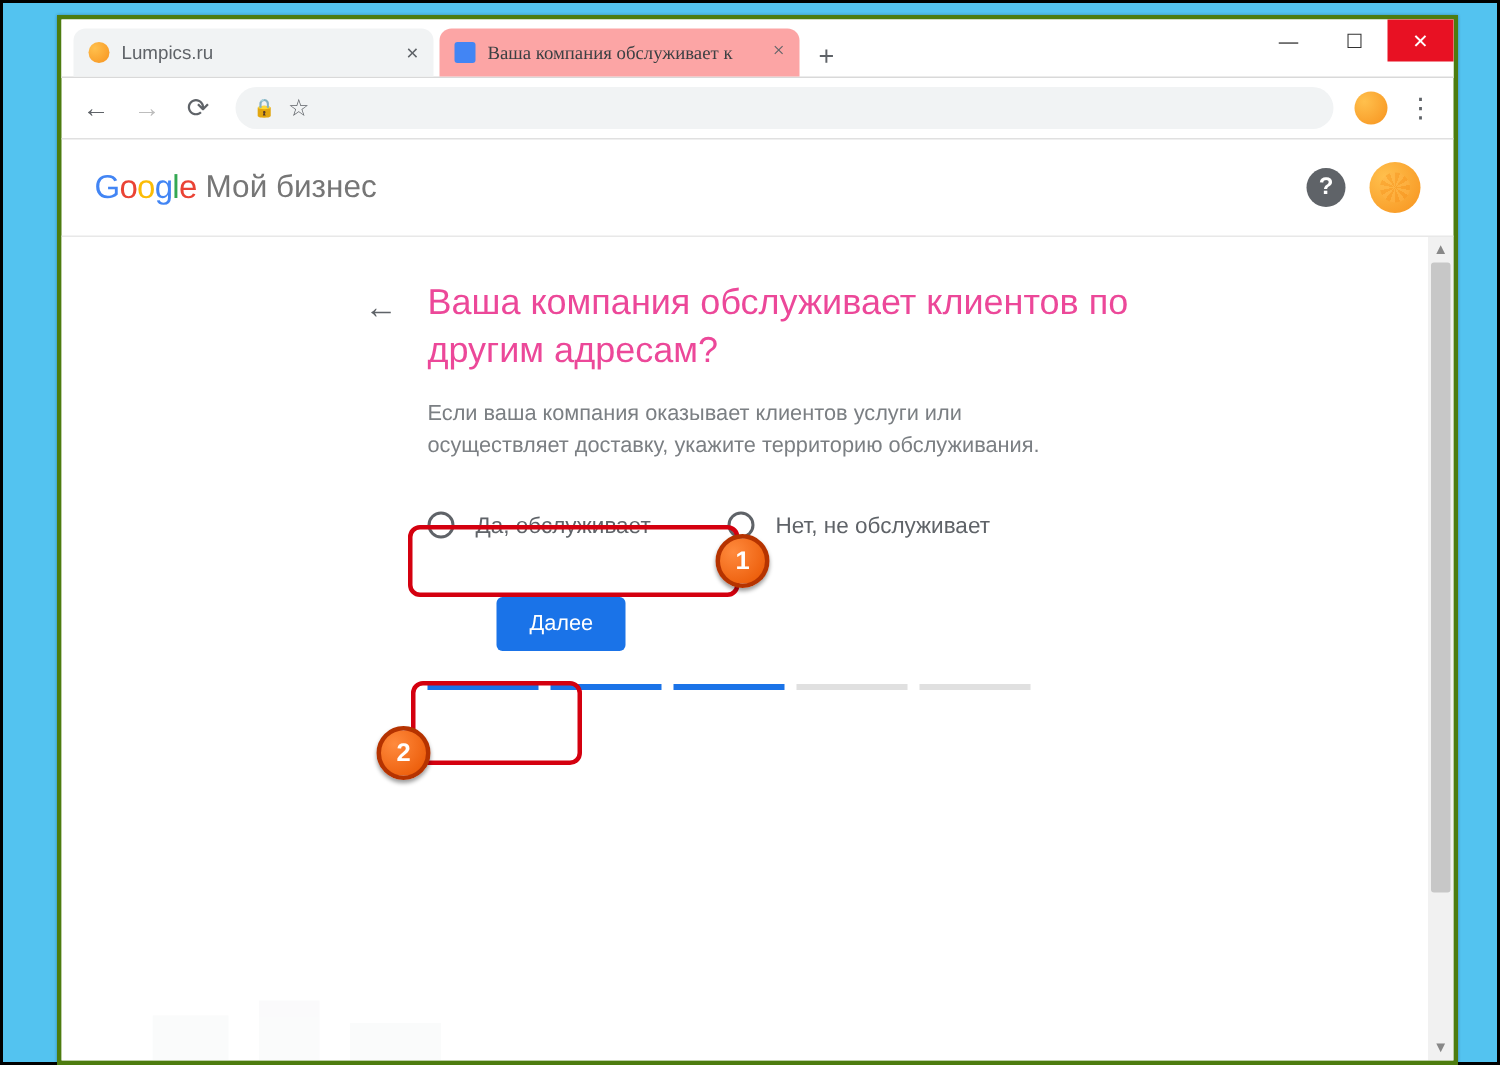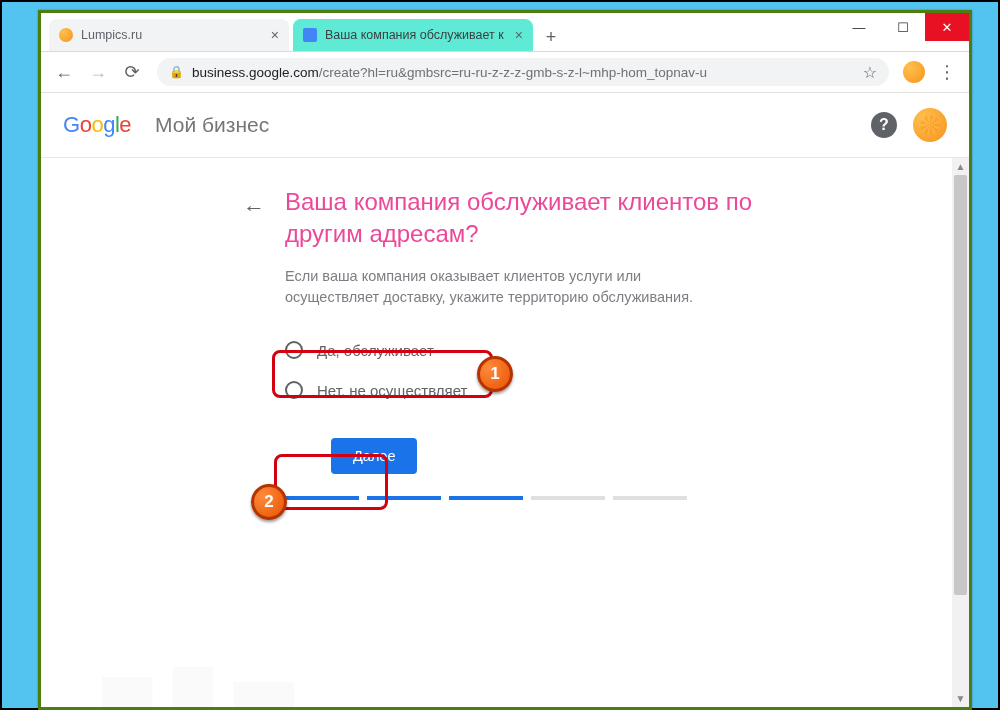--- a/index.html
+++ b/index.html
@@ -75,22 +75,23 @@
     display: flex;
     align-items: center;
     padding: 0 10px;
     font-size: 12.5px;
     color: #5f6368;
     margin-right: 4px;
     position: relative;
     cursor: pointer;
   }
   .tab.active {
-    background: #5eead4;
+    background: #fca5a5;
     color: #3c4043;
+    font-family: Liberation Serif, serif;
   }
   .tab .favicon {
     width: 14px;
     height: 14px;
     border-radius: 50%;
     margin-right: 8px;
     flex-shrink: 0;
   }
   .tab .orange { background: radial-gradient(circle at 30% 30%, #ffc04d, #f7931e); }
   .tab .blue { background: #4285f4; border-radius: 2px; }
@@ -190,21 +191,21 @@
   }
   .google-logo .g1 { color:#4285F4;}
   .google-logo .g2 { color:#EA4335;}
   .google-logo .g3 { color:#FBBC05;}
   .google-logo .g4 { color:#4285F4;}
   .google-logo .g5 { color:#34A853;}
   .google-logo .g6 { color:#EA4335;}
   .my-business {
     font-size: 21px;
     color: #767676;
-    margin-left: 24px;
+    margin-left: 6px;
     font-weight: 400;
   }
   .header-right {
     margin-left: auto;
     display: flex;
     align-items: center;
     gap: 16px;
   }
   .help-btn {
     width: 26px;
@@ -300,21 +301,21 @@
   }
   .description {
     font-size: 14.5px;
     line-height: 21px;
     color: #7b7f83;
     margin: 0 0 22px 0;
     max-width: 420px;
   }
   .radio-group {
     display: flex;
-    flex-direction: column;
+    flex-direction: row;
   }
   .radio-option {
     display: flex;
     align-items: center;
     height: 40px;
     cursor: pointer;
     position: relative;
   }
   .radio-circle {
     width: 18px;
@@ -416,23 +417,20 @@
         <div class="win-btn close">✕</div>
       </div>
     </div>
 
     <div class="toolbar">
       <div class="nav-btn">←</div>
       <div class="nav-btn disabled">→</div>
       <div class="nav-btn">⟳</div>
       <div class="omnibox">
         <span class="lock">🔒</span>
-        <span class="url">
-          <span class="root">business.google.com</span><span class="rest">/create?hl=ru&amp;gmbsrc=ru-ru-z-z-z-gmb-s-z-l~mhp-hom_topnav-u</span>
-        </span>
         <span class="star">☆</span>
       </div>
       <div class="ext-icon"></div>
       <div class="menu-btn">⋮</div>
     </div>
 
     <div class="page-header">
       <span class="google-logo">
         <span class="g1">G</span><span class="g2">o</span><span class="g3">o</span><span class="g4">g</span><span class="g5">l</span><span class="g6">e</span>
       </span>
@@ -451,21 +449,21 @@
           <h1 class="question">Ваша компания обслуживает клиентов по другим адресам?</h1>
           <p class="description">Если ваша компания оказывает клиентов услуги или осуществляет доставку, укажите территорию обслуживания.</p>
 
           <div class="radio-group">
             <label class="radio-option" style="width:200px;">
               <span class="radio-circle"></span>
               <span class="radio-label">Да, обслуживает</span>
             </label>
             <label class="radio-option">
               <span class="radio-circle"></span>
-              <span class="radio-label">Нет, не осуществляет</span>
+              <span class="radio-label">Нет, не обслуживает</span>
             </label>
           </div>
 
           <button class="next-btn">Далее</button>
 
           <div class="progress">
             <div class="seg filled"></div>
             <div class="seg filled"></div>
             <div class="seg filled"></div>
             <div class="seg"></div>

